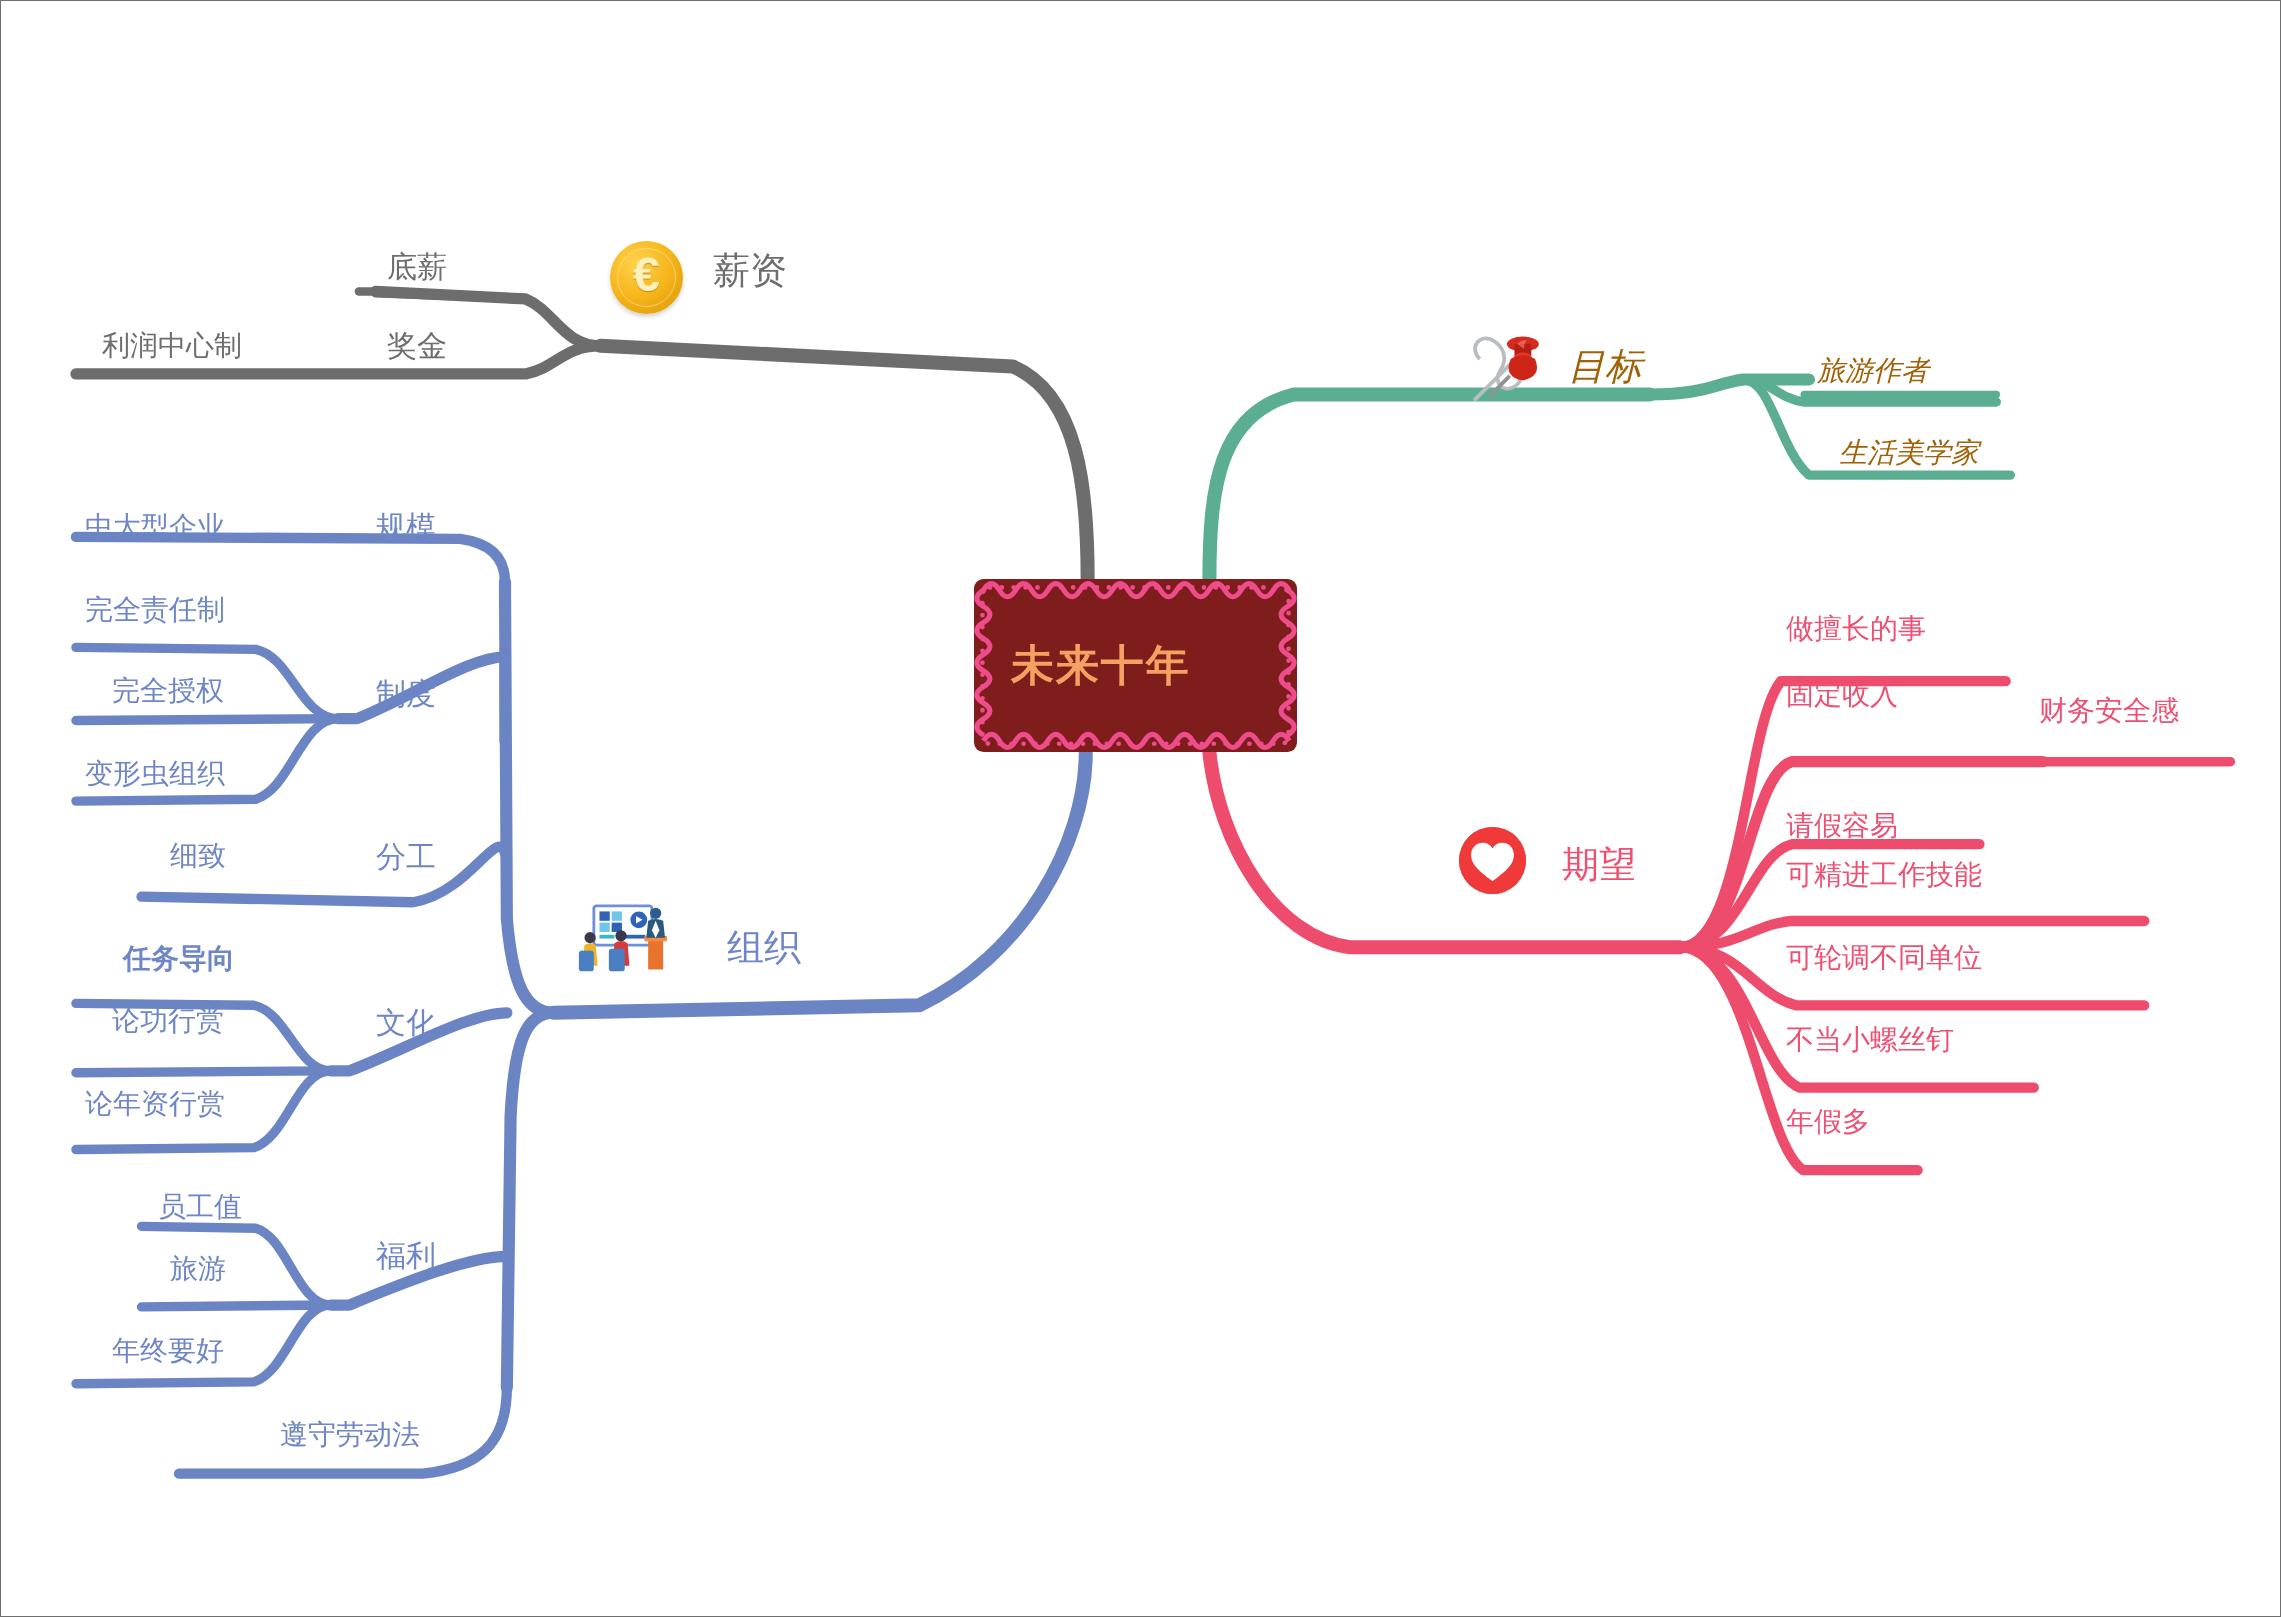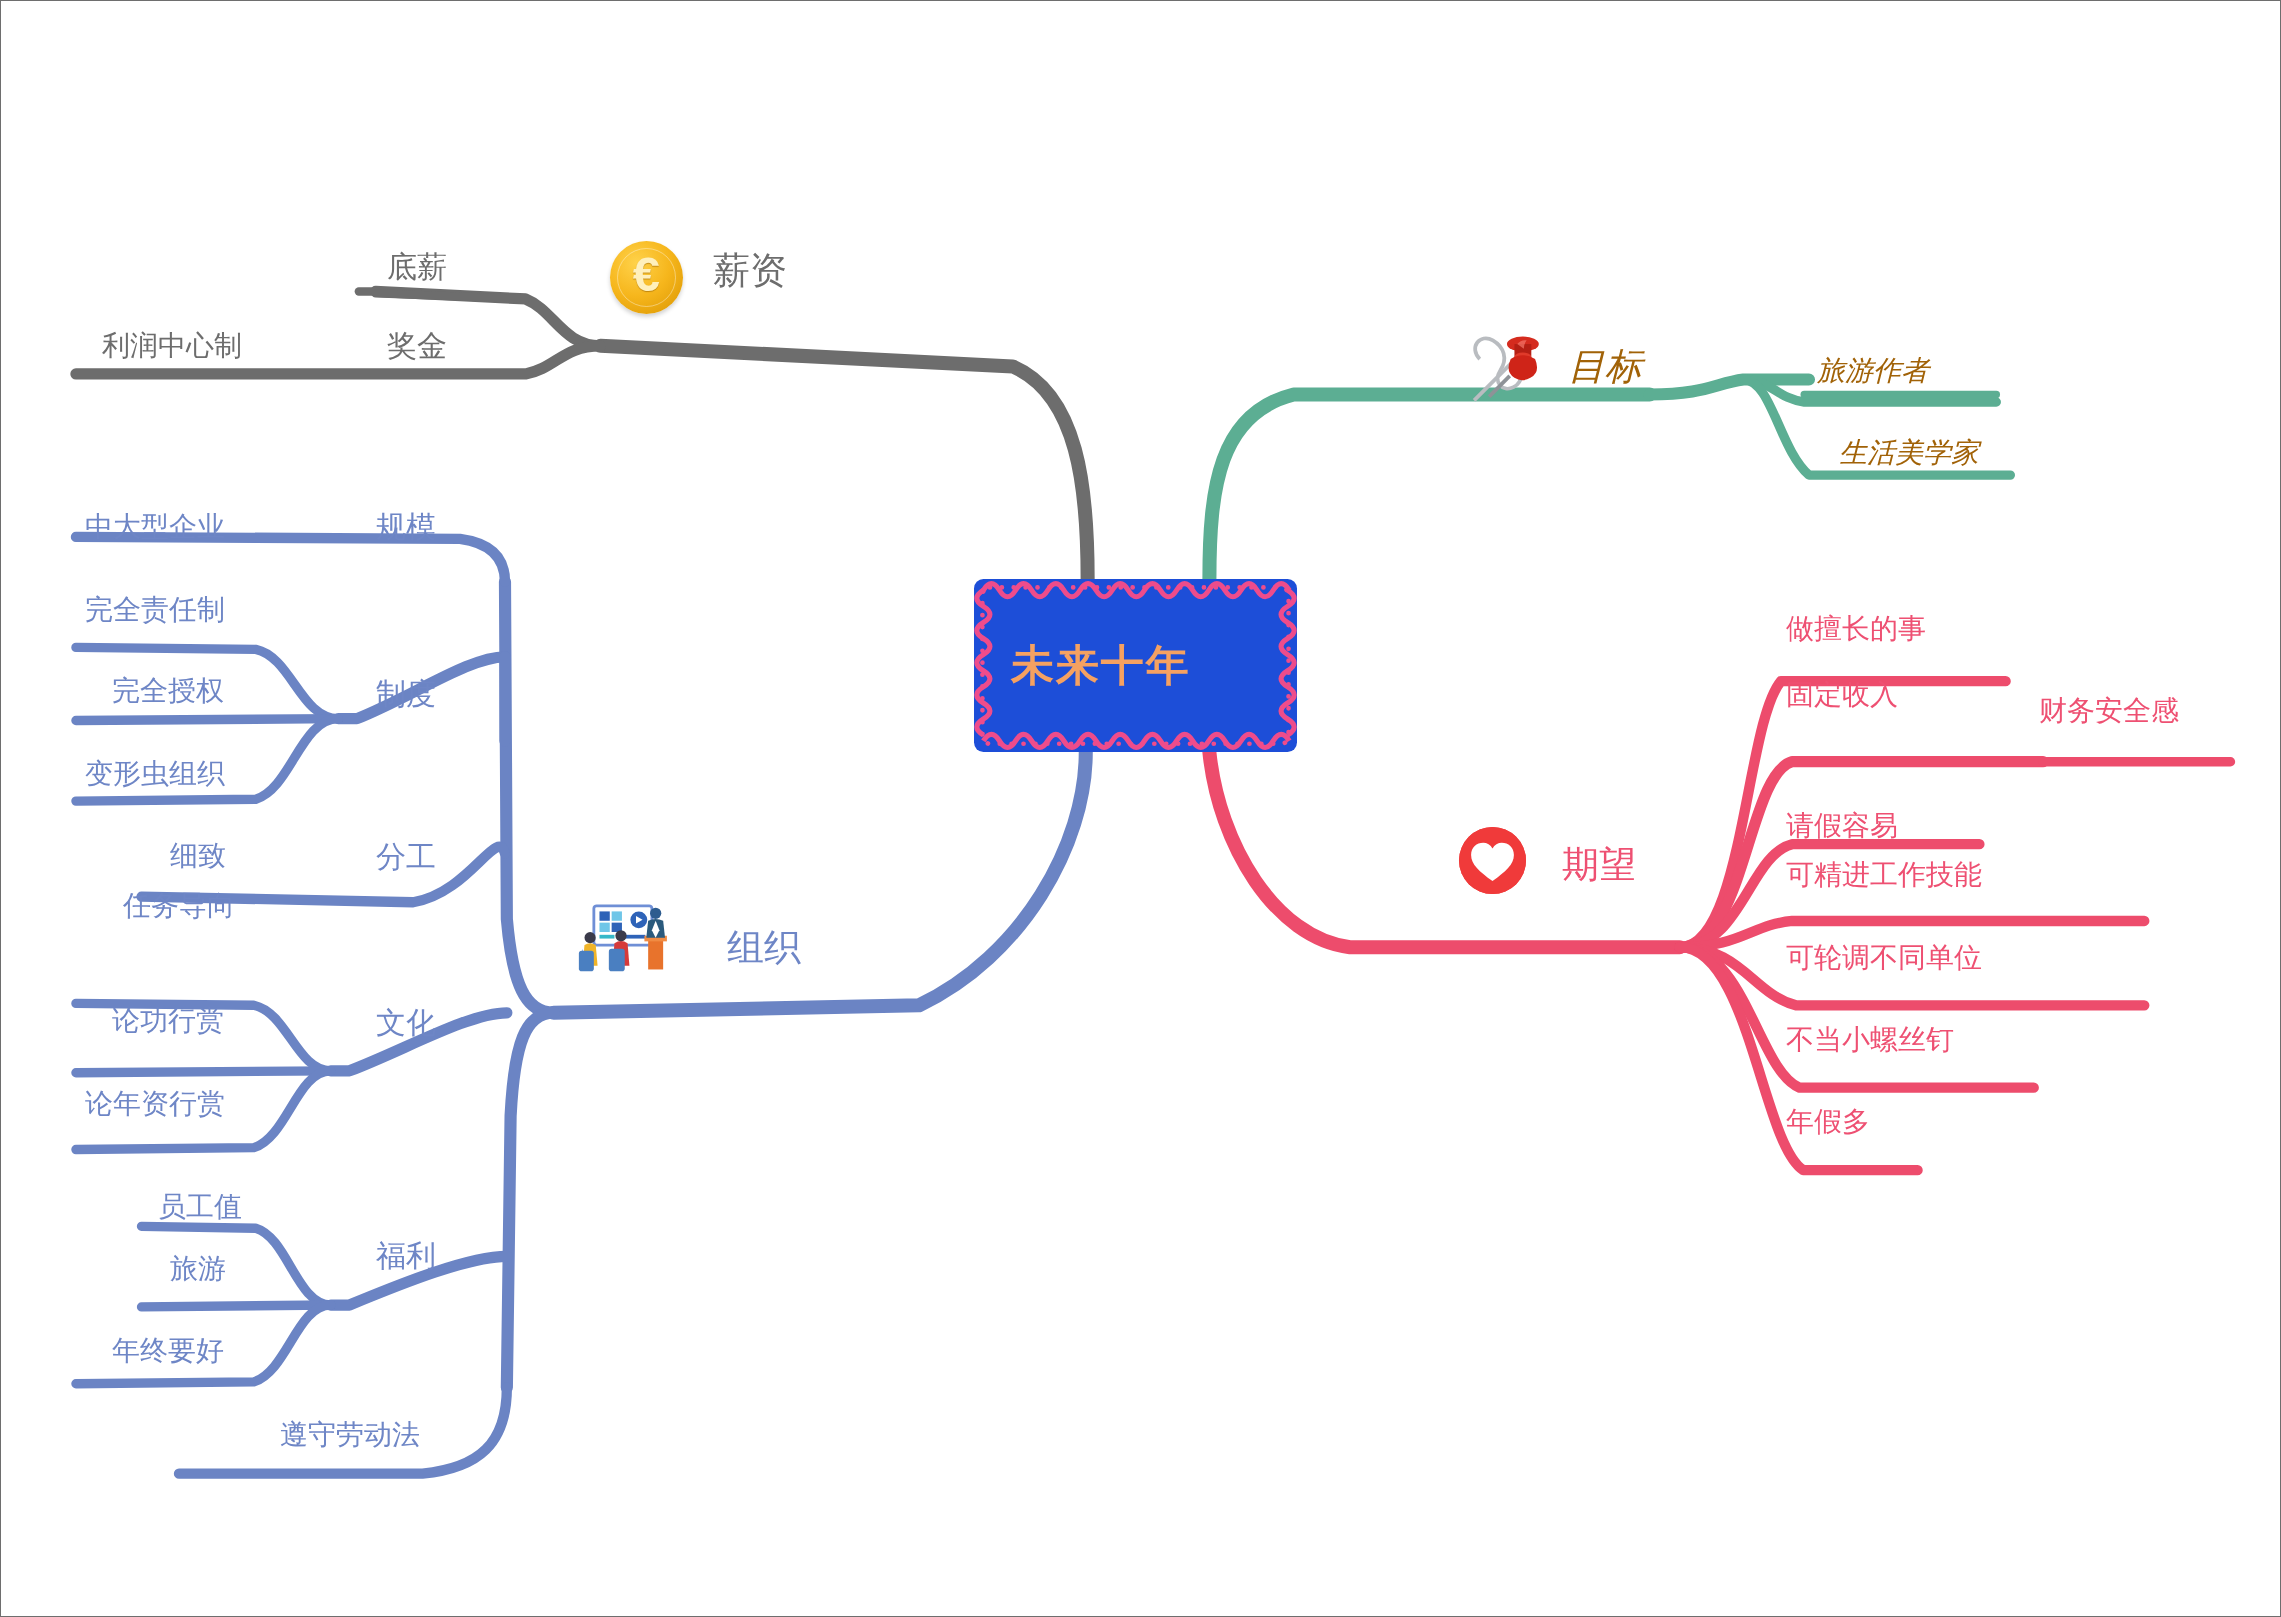--- a/index.html
+++ b/index.html
@@ -17,21 +17,21 @@
   svg#wires{position:absolute;left:0;top:0;width:2281px;height:1617px;}
   .lbl{
     position:absolute;white-space:nowrap;
     font-weight:400;line-height:1;
     -webkit-font-smoothing:antialiased;
   }
   
   #center-node{
     position:absolute;left:973px;top:578px;width:323px;height:173px;
     box-sizing:border-box;
-    background:#1d4ed8;
+    background:#7f1d1d;
     border-radius:9.4px;
     display:flex;flex-direction:column;justify-content:center;
     padding-left:37px;
   }
   #center-node .scallop{
     position:absolute;inset:0;pointer-events:none;
   }
   #center-node .ctxt{
     position:relative;z-index:2;
     color:#F5A161;font-size:43px;font-weight:bold;letter-spacing:1.9px;
@@ -242,21 +242,21 @@
 
   <div class="lbl sub-lbl c-blue" style="left:375px;top:678px;">制度</div>
   <div class="lbl leaf-lbl c-blue" style="left:84px;top:595px;">完全责任制</div>
   <div class="lbl leaf-lbl c-blue" style="left:111px;top:676px;">完全授权</div>
   <div class="lbl leaf-lbl c-blue" style="left:84px;top:759px;">变形虫组织</div>
 
   <div class="lbl sub-lbl c-blue" style="left:375px;top:841px;">分工</div>
   <div class="lbl leaf-lbl c-blue" style="left:169px;top:841px;">细致</div>
 
   <div class="lbl sub-lbl c-blue" style="left:375px;top:1007px;">文化</div>
-  <div class="lbl leaf-lbl c-blue" style="left:122px;top:891px;">任务导向</div>
+  <div class="lbl leaf-lbl c-blue" style="left:122px;top:944px;font-weight:bold;">任务导向</div>
   <div class="lbl leaf-lbl c-blue" style="left:111px;top:1006px;">论功行赏</div>
   <div class="lbl leaf-lbl c-blue" style="left:84px;top:1089px;">论年资行赏</div>
 
   <div class="lbl sub-lbl c-blue" style="left:375px;top:1240px;">福利</div>
   <div class="lbl leaf-lbl c-blue" style="left:157px;top:1192px;">员工值</div>
   <div class="lbl leaf-lbl c-blue" style="left:169px;top:1254px;">旅游</div>
   <div class="lbl leaf-lbl c-blue" style="left:111px;top:1336px;">年终要好</div>
 
   <div class="lbl leaf-lbl c-blue" style="left:279px;top:1420px;">遵守劳动法</div>
 

